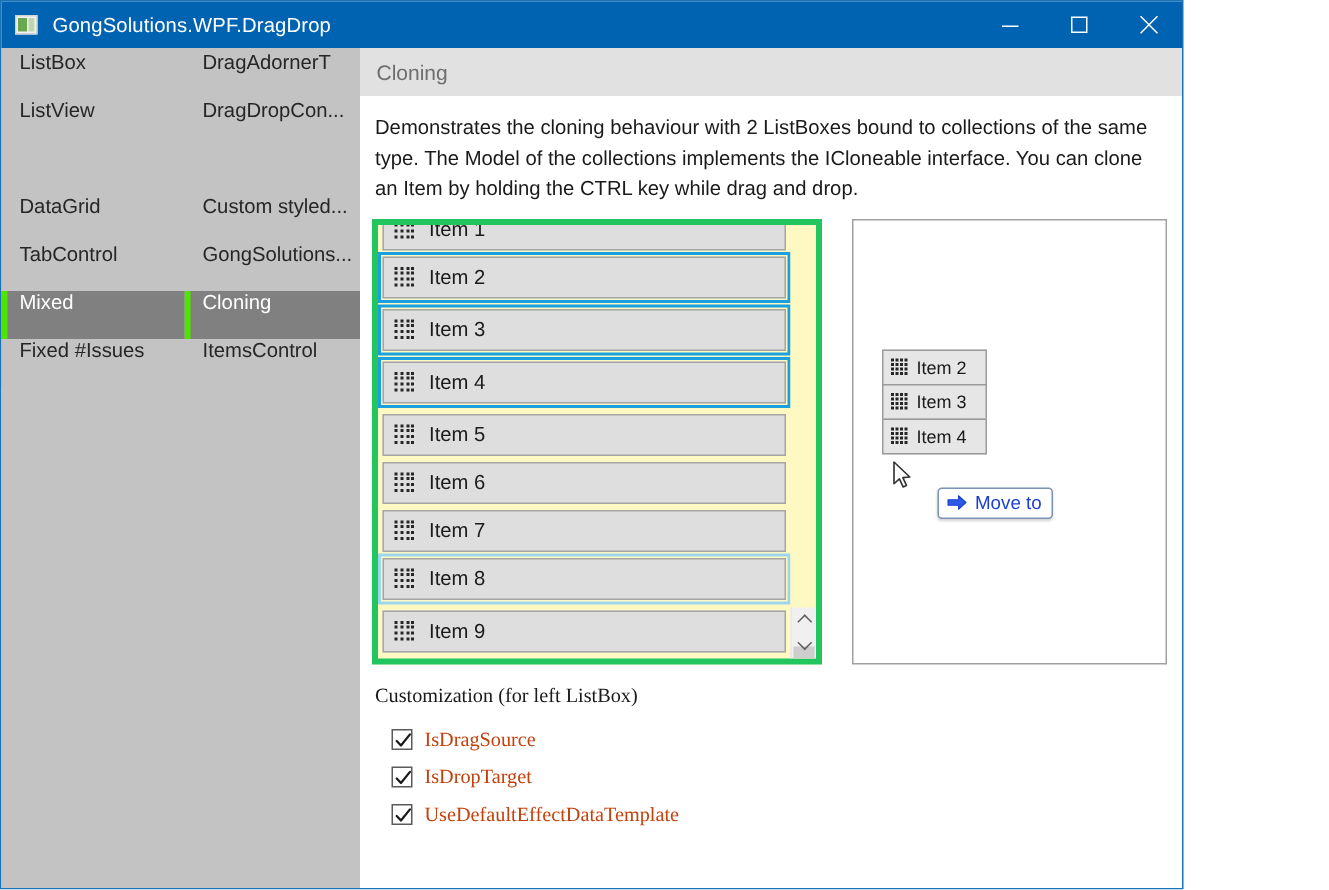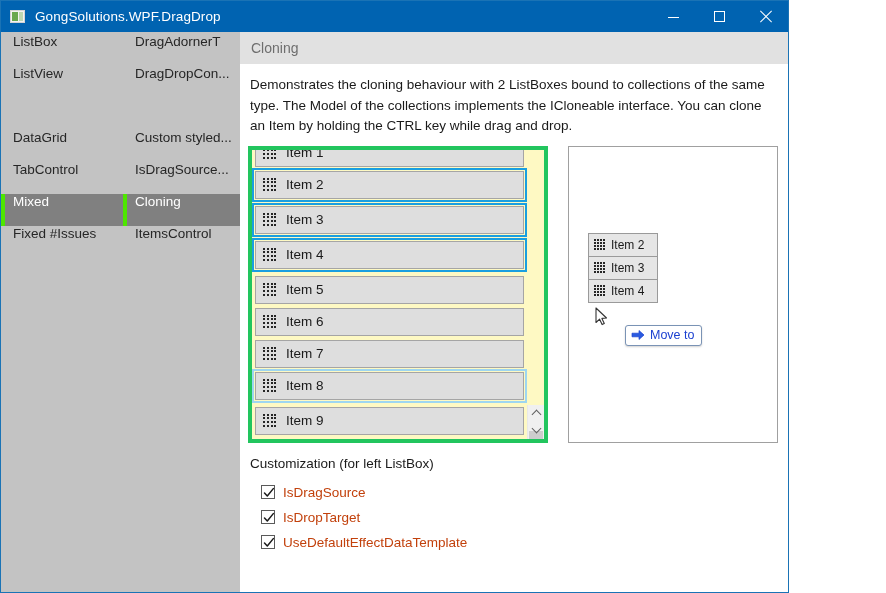--- a/index.html
+++ b/index.html
@@ -301,20 +301,21 @@
   .tooltip .arrow-ico {
     width: 14px; height: 12px;
     margin-right: 5px;
     flex: 0 0 14px;
   }
 
   
   .customization {
     padding: 13px 0 0 10px;
     flex: 1 1 auto;
+    font-family: Liberation Serif, serif;
   }
   .cust-title {
     font-size: 13.5px;
     color: #1a1a1a;
     margin-bottom: 9px;
   }
   .check-row {
     display: flex;
     align-items: center;
     height: 25px;
@@ -389,21 +390,21 @@
         <div class="nav-cell col-b">
             <span>Custom styled...</span>
           </div>
       </div>
 
       <div class="nav-row">
         <div class="nav-cell col-a">
             <span>TabControl</span>
           </div>
         <div class="nav-cell col-b">
-            <span>IsDragSource...</span>
+            <span>GongSolutions...</span>
           </div>
       </div>
 
       <div class="nav-row">
         <div class="nav-cell col-a selected">
             <span>Mixed</span>
           </div>
         <div class="nav-cell col-b selected">
             <span>Cloning</span>
           </div>

